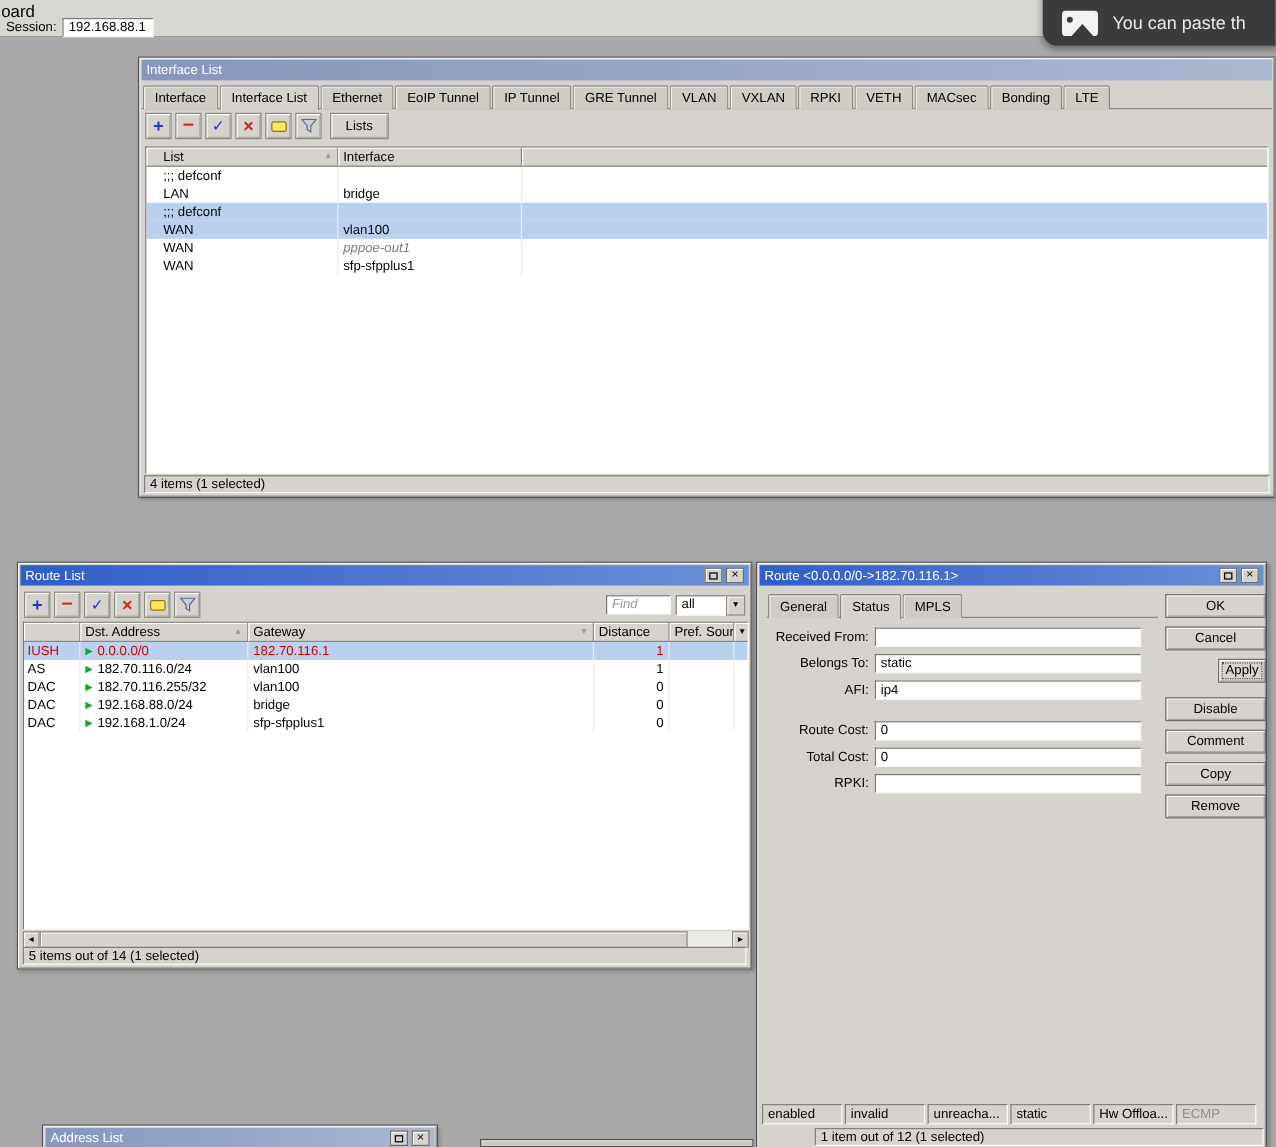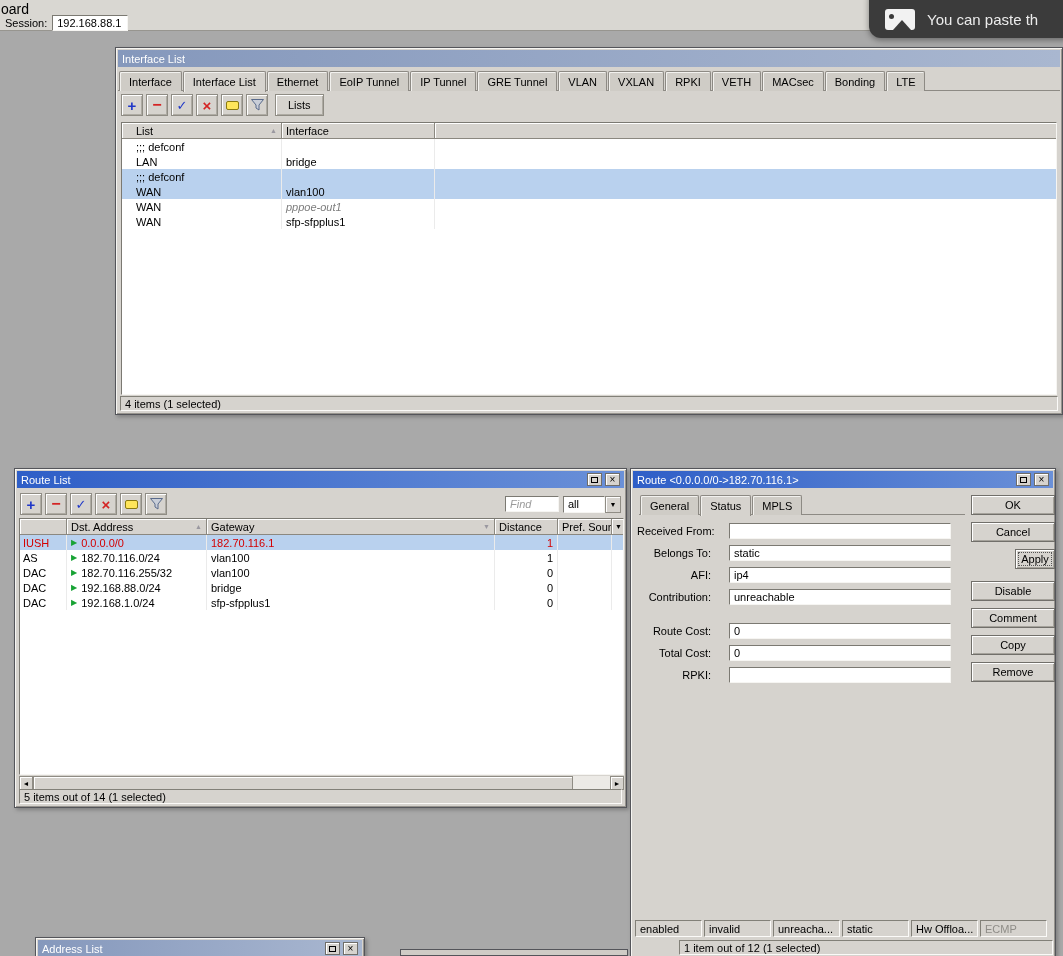--- a/index.html
+++ b/index.html
@@ -121,21 +121,21 @@
           display:flex; align-items:center; justify-content:center; font-size:7px; flex:0 0 auto; }
   .hthumb { width:540px; background:#d6d3ce; border:1px solid #8f8c84; box-shadow:inset 1px 1px 0 #fff; flex:0 0 auto; }
   .htrack { flex:1 1 auto; }
   .rl-status { left:4px; right:4px; bottom:3px; }
 
   
   .rd-win { left:630px; top:468px; width:426px; height:490px; }
   .rd-tabs { position:absolute; left:6px; top:24px; width:330px; }
   .rd-fields { position:absolute; left:6px; top:54px; width:330px; }
   .frow { display:flex; align-items:center; margin-bottom:6px; }
-  .flabel { width:92px; text-align:right; padding-right:18px; white-space:nowrap; flex:0 0 auto; }
+  .flabel { width:92px; text-align:right; padding-right:5px; white-space:nowrap; flex:0 0 auto; }
   .fvalue { width:222px; }
   .fgap { height:12px; }
   .rd-btns { position:absolute; right:0; top:26px; width:84px; }
   .dbtn { height:20px; margin-bottom:7px; background:#d6d3ce; border:1px solid #716f6a;
           box-shadow:inset 1px 1px 0 #fff, inset -1px -1px 0 #a5a29b;
           display:flex; align-items:center; justify-content:center; }
   .dbtn.def { outline:1px dotted #555; outline-offset:-4px; }
   .dbtn.gap-after { margin-bottom:12px;margin-left:44px; }
   .flagcells { position:absolute; left:4px; top:451px; display:flex; gap:2px; }
   .flagcell { width:67px; height:17px; background:#d6d3ce; border:1px solid;
@@ -410,26 +410,20 @@
       <div class="field fvalue">
           <span>static</span>
         </div>
     </div>
     <div class="frow">
       <span class="flabel">AFI:</span>
       <div class="field fvalue">
           <span>ip4</span>
         </div>
     </div>
-    <div class="frow">
-      <span class="flabel">Contribution:</span>
-      <div class="field fvalue">
-          <span>unreachable</span>
-        </div>
-    </div>
     <div class="fgap"></div>
     <div class="frow">
       <span class="flabel">Route Cost:</span>
       <div class="field fvalue">
           <span>0</span>
         </div>
     </div>
     <div class="frow">
       <span class="flabel">Total Cost:</span>
       <div class="field fvalue">

